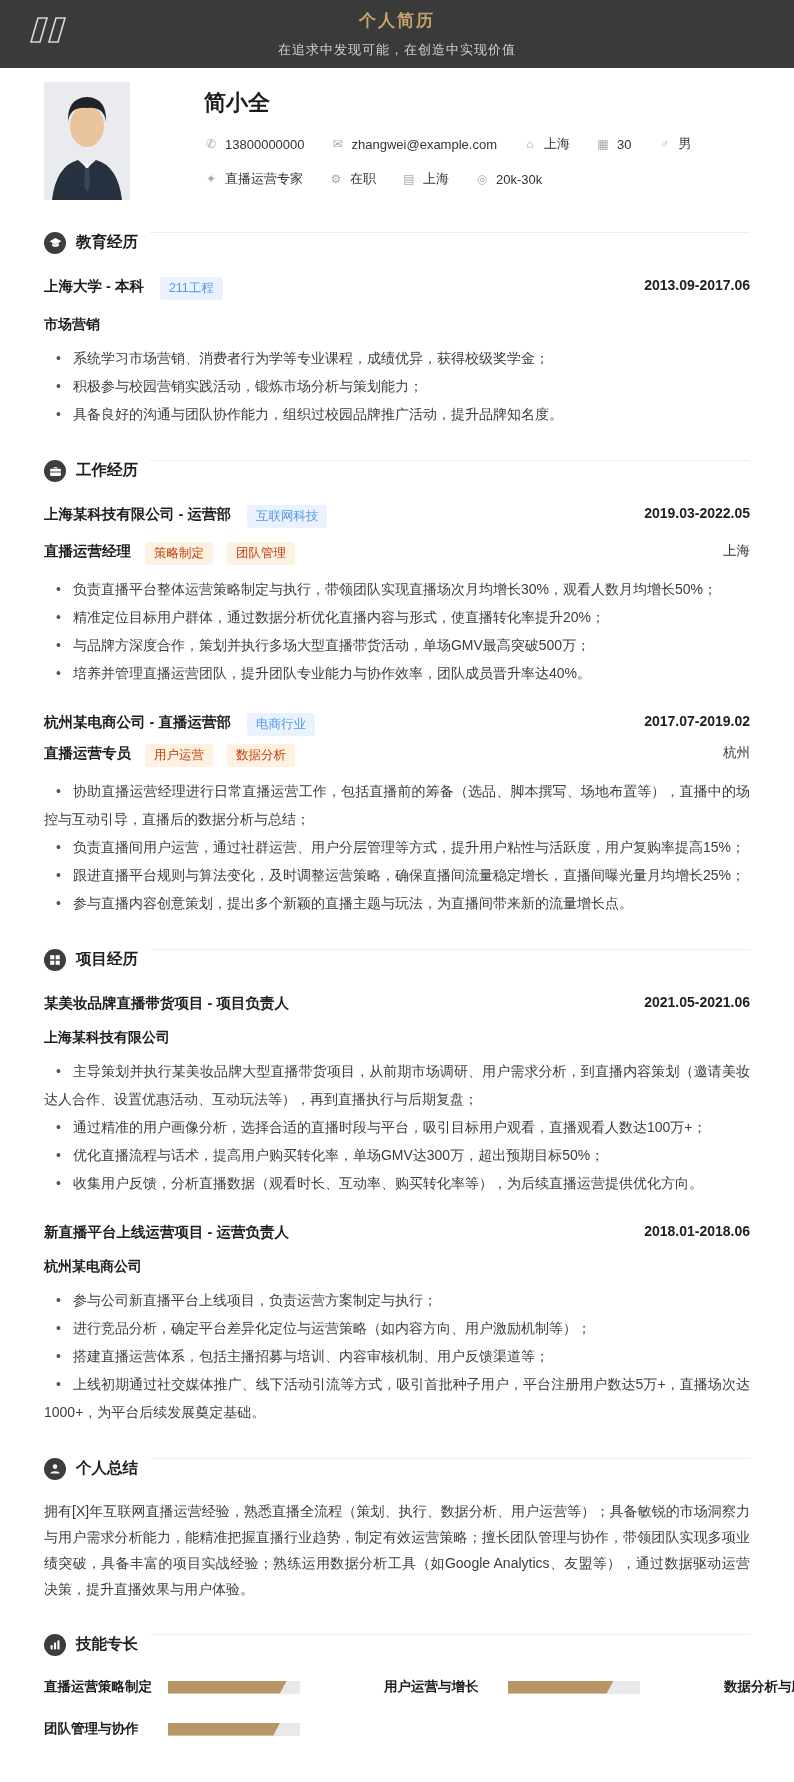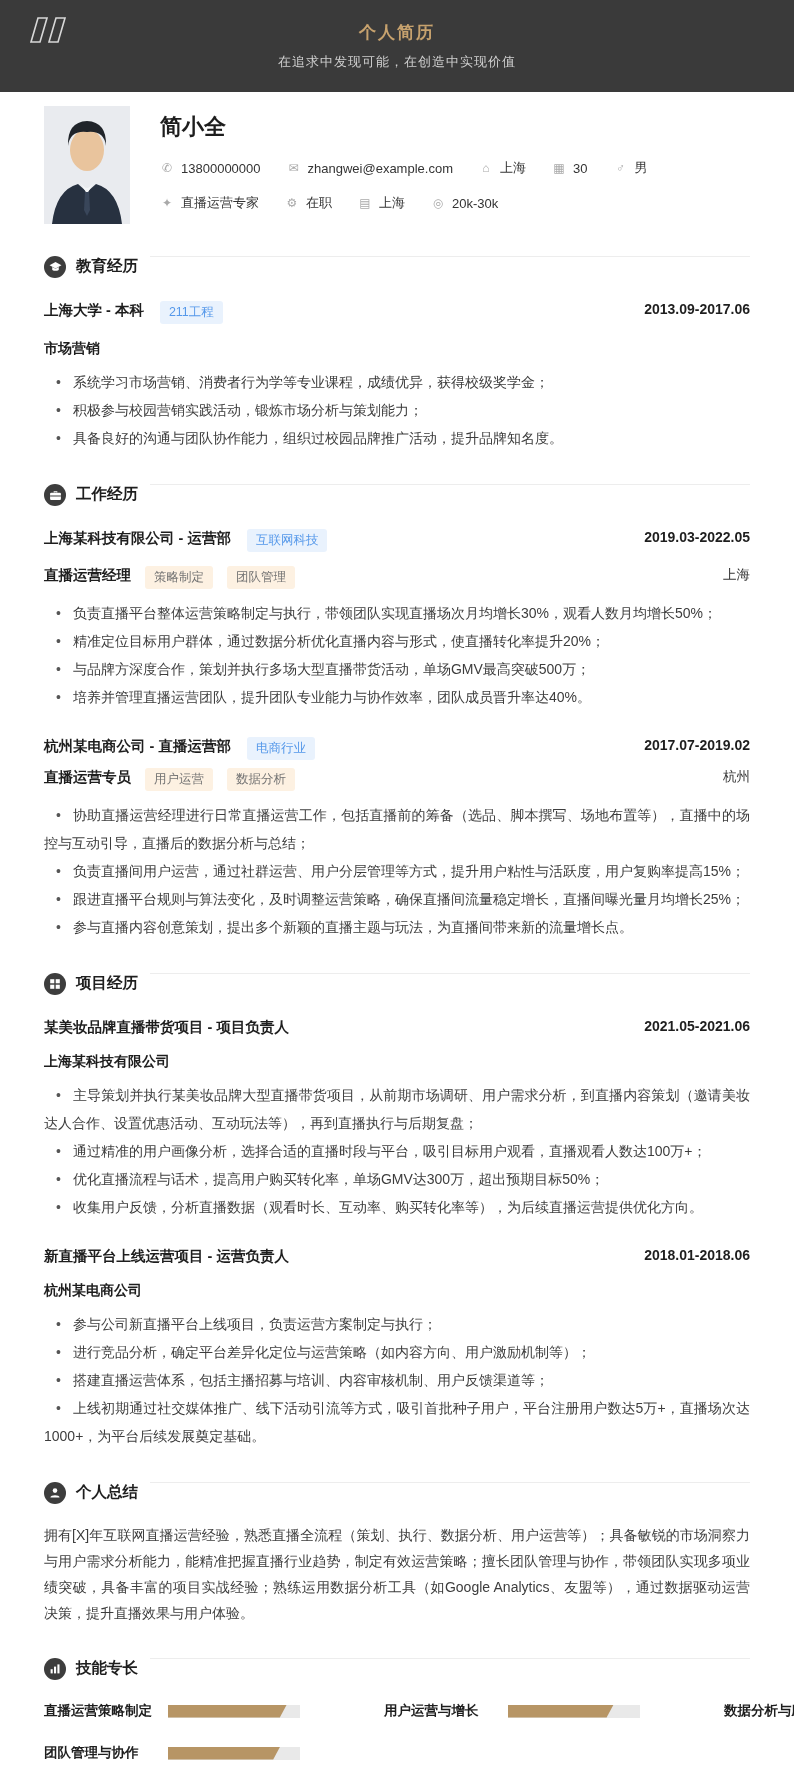--- a/index.html
+++ b/index.html
@@ -4,51 +4,51 @@
 <style>
   * { margin:0; padding:0; box-sizing:border-box; }
   html,body { background:#fff; }
   body {
     width:794px; min-height:1782px; margin:0 auto;
     font-family:"Liberation Sans","DejaVu Sans",sans-serif;
     color:#333;
   }
   
   .hero {
-    position:relative; height:92px; background:#3a3a3a;
+    position:relative; height:68px; background:#3a3a3a;
     display:flex; flex-direction:column; align-items:center; justify-content:center;
   }
   .hero-quote { position:absolute; left:28px; top:16px; }
   .hero-title { color:#c7a26e; font-size:17px; font-weight:bold; letter-spacing:2px; }
   .hero-sub { color:#cfcfcf; font-size:13px; margin-top:9px; letter-spacing:1px; }
 
   .content { padding:0 44px 26px 44px; }
 
   
-  .profile { display:flex; margin-top:14px; }
+  .profile { display:flex; margin-top:14px;gap:44px; }
   .photo { width:86px; height:118px; flex:0 0 86px; overflow:hidden; background:#e8eaee; }
   .profile-main { margin-left:30px; padding-top:6px; }
   .name { font-size:22px; font-weight:bold; color:#1d1d1d; }
   .c-row { display:flex; align-items:center; margin-top:17px; }
   .c-item { display:flex; align-items:center; margin-right:26px; font-size:13px; color:#333; }
   .c-icon { color:#a9a9a9; font-size:12px; margin-right:7px; width:14px; text-align:center; }
 
   
   .section { margin-top:32px; }
   .sec-head { display:flex; }
   .sec-icon { width:22px; height:22px; border-radius:50%; background:#3d3d3d;
               display:flex; align-items:center; justify-content:center; flex:0 0 22px; }
   .sec-title { font-size:15.5px; font-weight:bold; color:#1e1e1e; margin-left:10px; }
   .sec-rule { flex:1; height:1px; background:#ededed; margin-left:12px; }
 
   .entry-head { display:flex; align-items:flex-start; margin-top:23px; }
   .entry-title { font-size:14.5px; font-weight:bold; color:#1e1e1e; }
   .tag-blue { margin-left:16px; background:#e9f2fd; color:#5598ea; font-size:12.5px;
               padding:3px 9px; border-radius:3px; }
-  .tag-orange { margin-left:14px; background:#fdf1e2; color:#737373; font-size:12.5px;
+  .tag-orange { margin-left:14px; background:#fdf1e2; color:#c2410c; font-size:12.5px;
                 padding:3px 9px; border-radius:3px; }
   .entry-date { margin-left:auto; font-size:14px; font-weight:bold; color:#1e1e1e; }
   .entry-loc { margin-left:auto; font-size:13.5px; color:#333; }
   .sub-bold { font-size:14px; font-weight:bold; color:#1e1e1e; margin-top:16px; }
 
   .bullets { margin-top:10px; }
   .bullet { font-size:14px; color:#3d3d3d; line-height:28px; text-align:justify; }
   .dot { color:#555; margin:0 12px 0 12px; }
 
   .summary-text { font-size:14px; color:#3d3d3d; line-height:26px; margin-top:18px; text-align:justify; }

